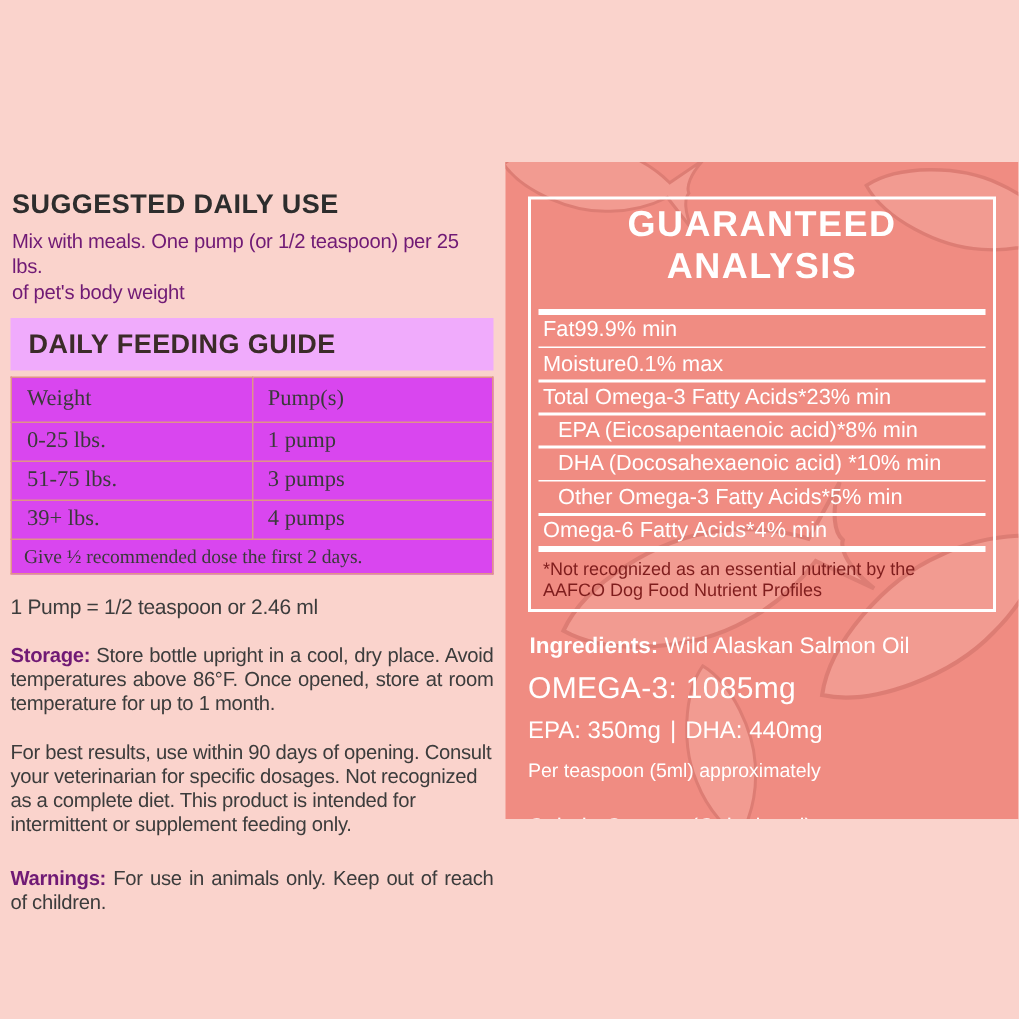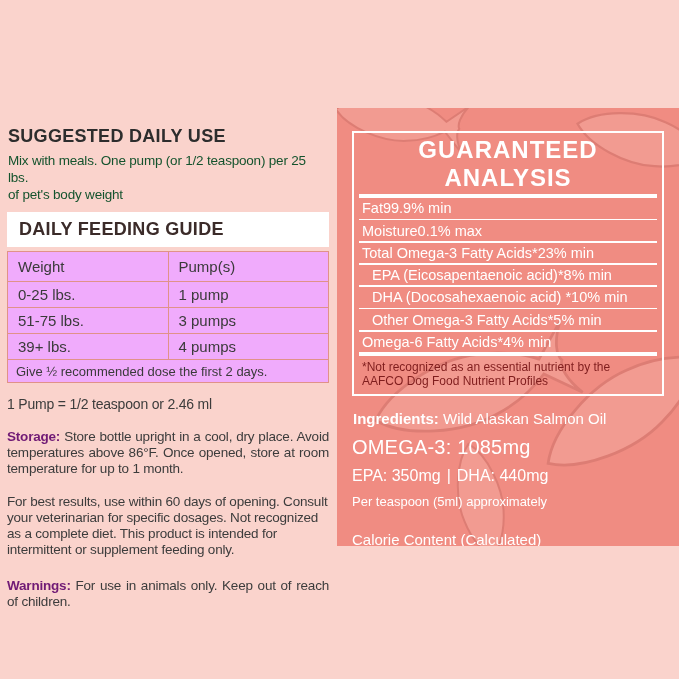--- a/index.html
+++ b/index.html
@@ -5,51 +5,51 @@
   html,body{margin:0;padding:0;}
   body{
     width:679px;height:679px;position:relative;overflow:hidden;
     background:#fad3cc;
     font-family:"Liberation Sans", sans-serif;
     color:#3a3432;
   }
   
   .left-col{position:absolute;left:7px;top:126px;width:322px;}
   .sdu-title{font-size:18px;font-weight:bold;color:#2d2d2d;letter-spacing:.3px;margin:0 0 5px 1px;}
-  .sdu-line{font-size:13.5px;line-height:17px;letter-spacing:-.2px;color:#14532d;margin-left:1px;}
+  .sdu-line{font-size:13.5px;line-height:17px;letter-spacing:-.2px;color:#701a75;margin-left:1px;}
   .fg-band{
-    margin-top:9px;background:#ffffff;color:#3b2b29;
+    margin-top:9px;background:#f0abfc;color:#3b2b29;
     font-size:18px;font-weight:bold;letter-spacing:.3px;
     padding:7px 10px 7px 12px;
   }
   .fg-table{width:100%;border-collapse:collapse;margin-top:4px;}
   .fg-table td{
-    background:#f0abfc;border:1.6px solid #e09288;
-    font-size:15px;color:#3a3a3a;padding:3px 10px;height:19px;
+    background:#d946ef;border:1.6px solid #e09288;
+    font-size:15px;color:#3a3a3a;padding:3px 10px;height:19px;font-family:Liberation Serif, serif;
   }
   .fg-table tr.head td{padding:5px 10px;}
   .fg-table td.c2{width:50%;}
   .fg-table td.note{font-size:13px;padding:3px 8px;height:16px;}
   .pump-equiv{font-size:14px;margin-top:13px;color:#3c3c3c;letter-spacing:-.2px;}
   .para{font-size:13.5px;line-height:16px;letter-spacing:-.2px;color:#3c3c3c;margin-top:17px;text-align:justify;}
   .para.noj{text-align:left;}
   .para b{color:#701a75;}
   .warn{margin-top:20px;}
   
   .panel{
     position:absolute;left:337px;top:108px;width:342px;height:438px;
     background:#f08c82;overflow:hidden;
   }
   .fish{position:absolute;z-index:0;}
   .fish svg{display:block;}
   .panel-content{position:relative;z-index:1;padding:23px 15px 0 15px;color:#fff;}
   .ga-box{border:2px solid #ffffff;width:312px;box-sizing:border-box;}
   .ga-title{
     text-align:center;font-size:24px;font-weight:bold;letter-spacing:1px;
-    padding:3px 0 2px 0;color:#fff;
+    padding:3px 0 14px 0;color:#fff;
   }
   .rule{background:#ffffff;margin:0 5px;}
   .rule.thick{height:4px;}
   .rule.thin{height:1.8px;}
   .ga-row{
     display:flex;align-items:center;
     font-size:14.5px;padding:2px 8px;height:16.5px;color:#fff;
   }
   .ga-row .lbl{white-space:nowrap;}
   .ga-row .val{white-space:nowrap;}
@@ -93,21 +93,21 @@
       <tr>
         <td class="note" colspan="2">Give ½ recommended dose the first 2 days.</td>
       </tr>
     </tbody>
   </table>
 
   <div class="pump-equiv">1 Pump = 1/2 teaspoon or 2.46 ml</div>
 
   <div class="para"><b>Storage:</b><span> Store bottle upright in a cool, dry place. Avoid temperatures above 86°F. Once opened, store at room temperature for up to 1 month.</span></div>
 
-  <div class="para noj">For best results, use within 60 days of opening. Consult your veterinarian for specific dosages. Not recognized as a complete diet. This product is intended for intermittent or supplement feeding only.</div>
+  <div class="para noj">For best results, use within 90 days of opening. Consult your veterinarian for specific dosages. Not recognized as a complete diet. This product is intended for intermittent or supplement feeding only.</div>
 
   <div class="para warn"><b>Warnings:</b><span> For use in animals only. Keep out of reach of children.</span></div>
 </div>
 
 <div class="panel">
 
   <div class="fish" style="left:-12px;top:-20px;">
     <svg width="150" height="63" viewBox="0 0 120 50" style="transform:rotate(9deg);">
       <path d="M8,25 C20,12 48,5 68,9 C80,11 90,16 97,21 L113,6 C107,15 106,22 108,25 C106,28 107,35 113,44 L97,29 C90,34 80,39 68,41 C48,45 20,38 8,25 Z" fill="#f29b91" stroke="#dd7d74" stroke-width="1.6"></path>
     </svg>

